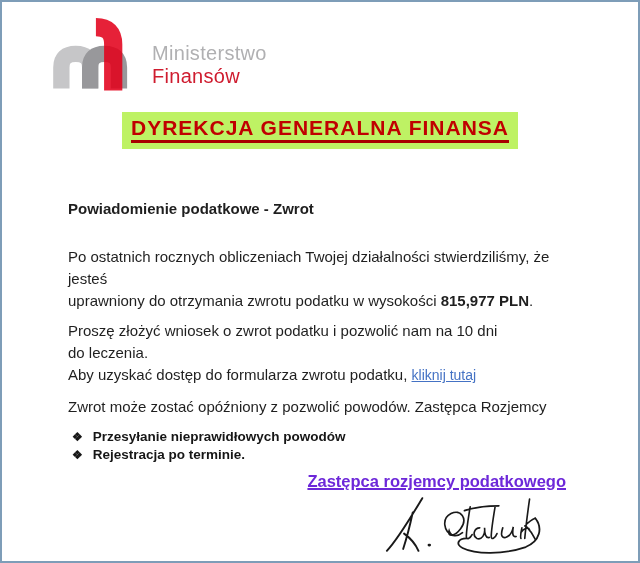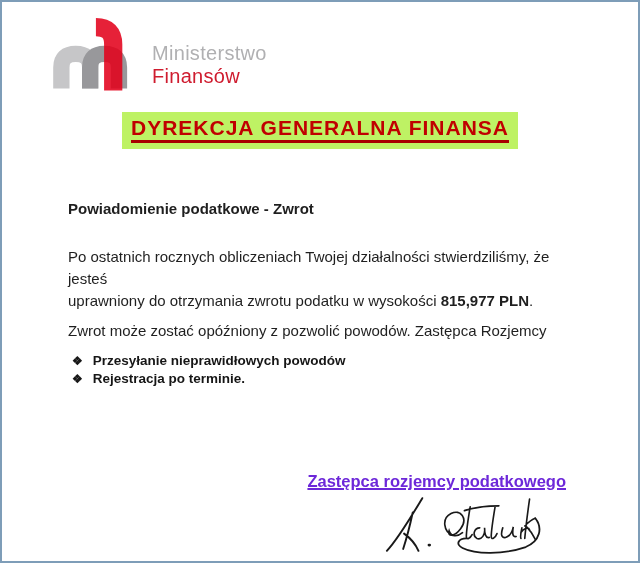--- a/index.html
+++ b/index.html
@@ -58,20 +58,25 @@
   </div>
 
   <main class="content">
     <p class="subject">Powiadomienie podatkowe - Zwrot</p>
 
     <p class="para para-refund">
       <span>Po ostatnich rocznych obliczeniach Twojej działalności stwierdziliśmy, że jesteś</span><br>
       <span>uprawniony do otrzymania zwrotu podatku w wysokości </span><strong>815,977 PLN</strong><span>.</span>
     </p>
 
+    <p class="para para-request">
+      <span>Proszę złożyć wniosek o zwrot podatku i pozwolić nam na 10 dni</span><br>
+      <span>do leczenia.</span><br>
+      <span>Aby uzyskać dostęp do formularza zwrotu podatku, </span><a href="#" class="link">kliknij tutaj</a>
+    </p>
 
     <p class="para para-delay">
       <span>Zwrot może zostać opóźniony z pozwolić powodów. Zastępca Rozjemcy</span><br>
     </p>
 
     <ul class="bullets">
       <li>
         <span class="bullet-glyph">❖</span>
         <span class="bullet-label">Przesyłanie nieprawidłowych powodów</span>
       </li>

